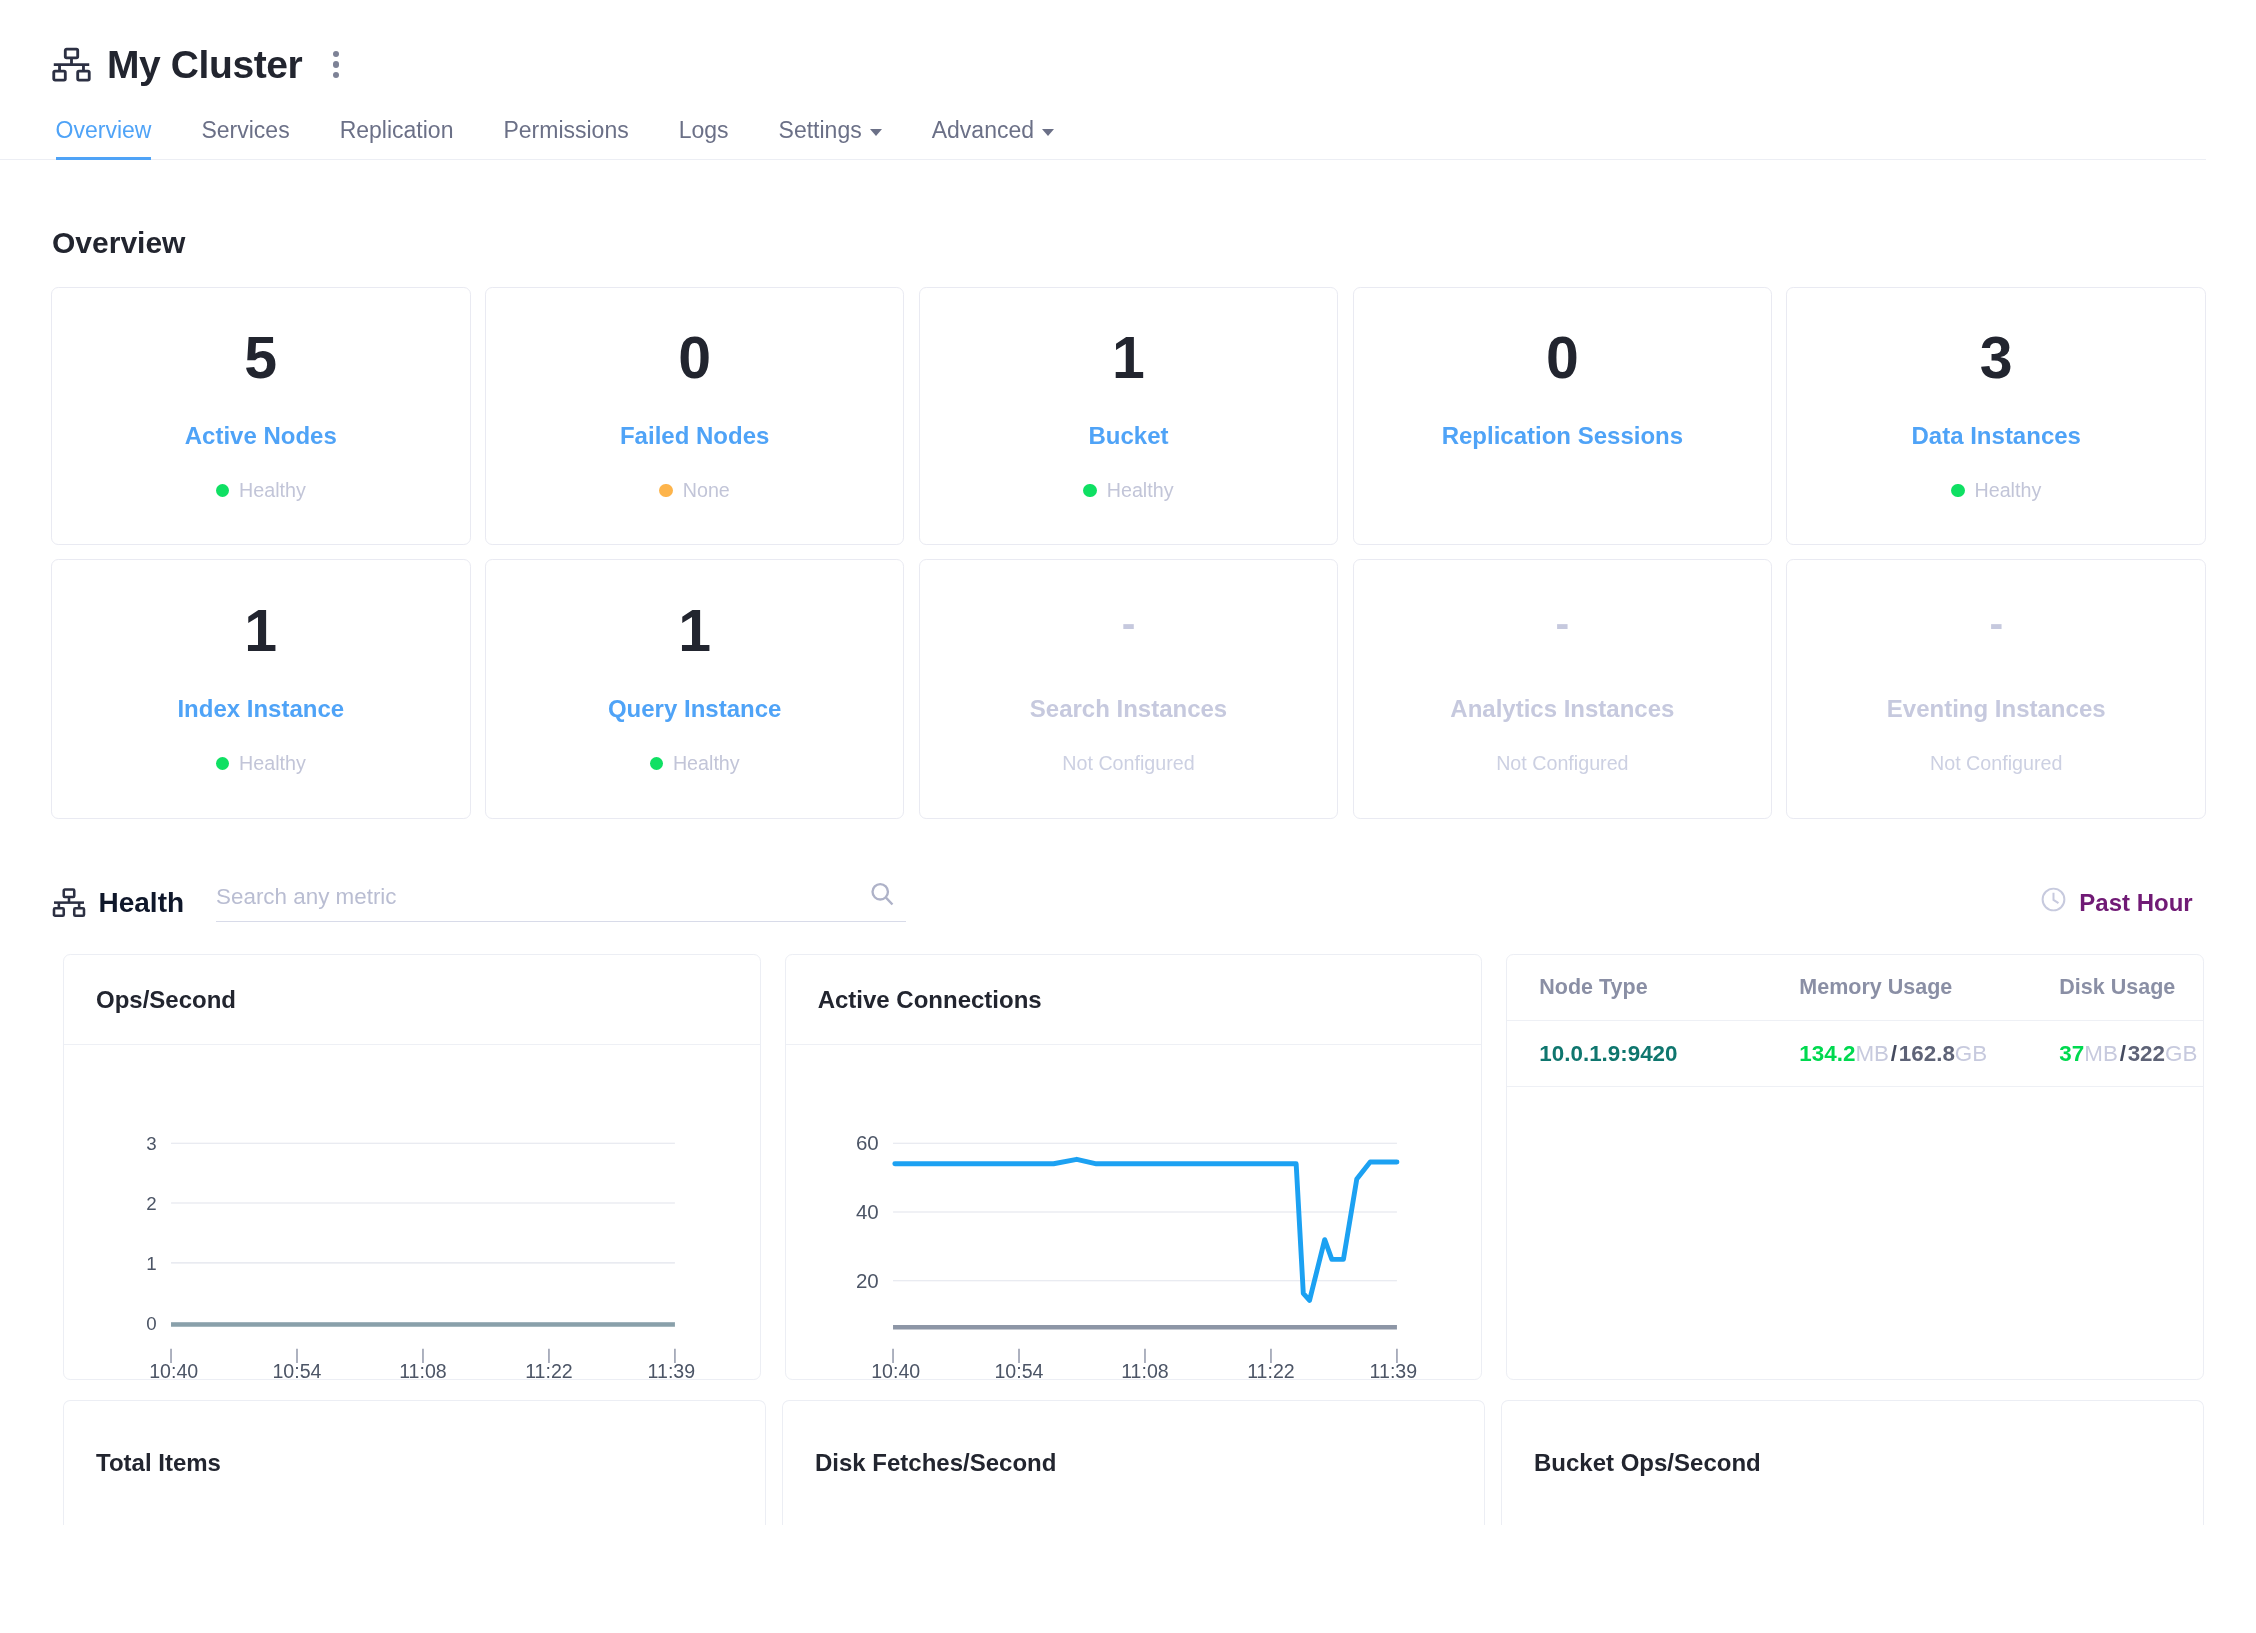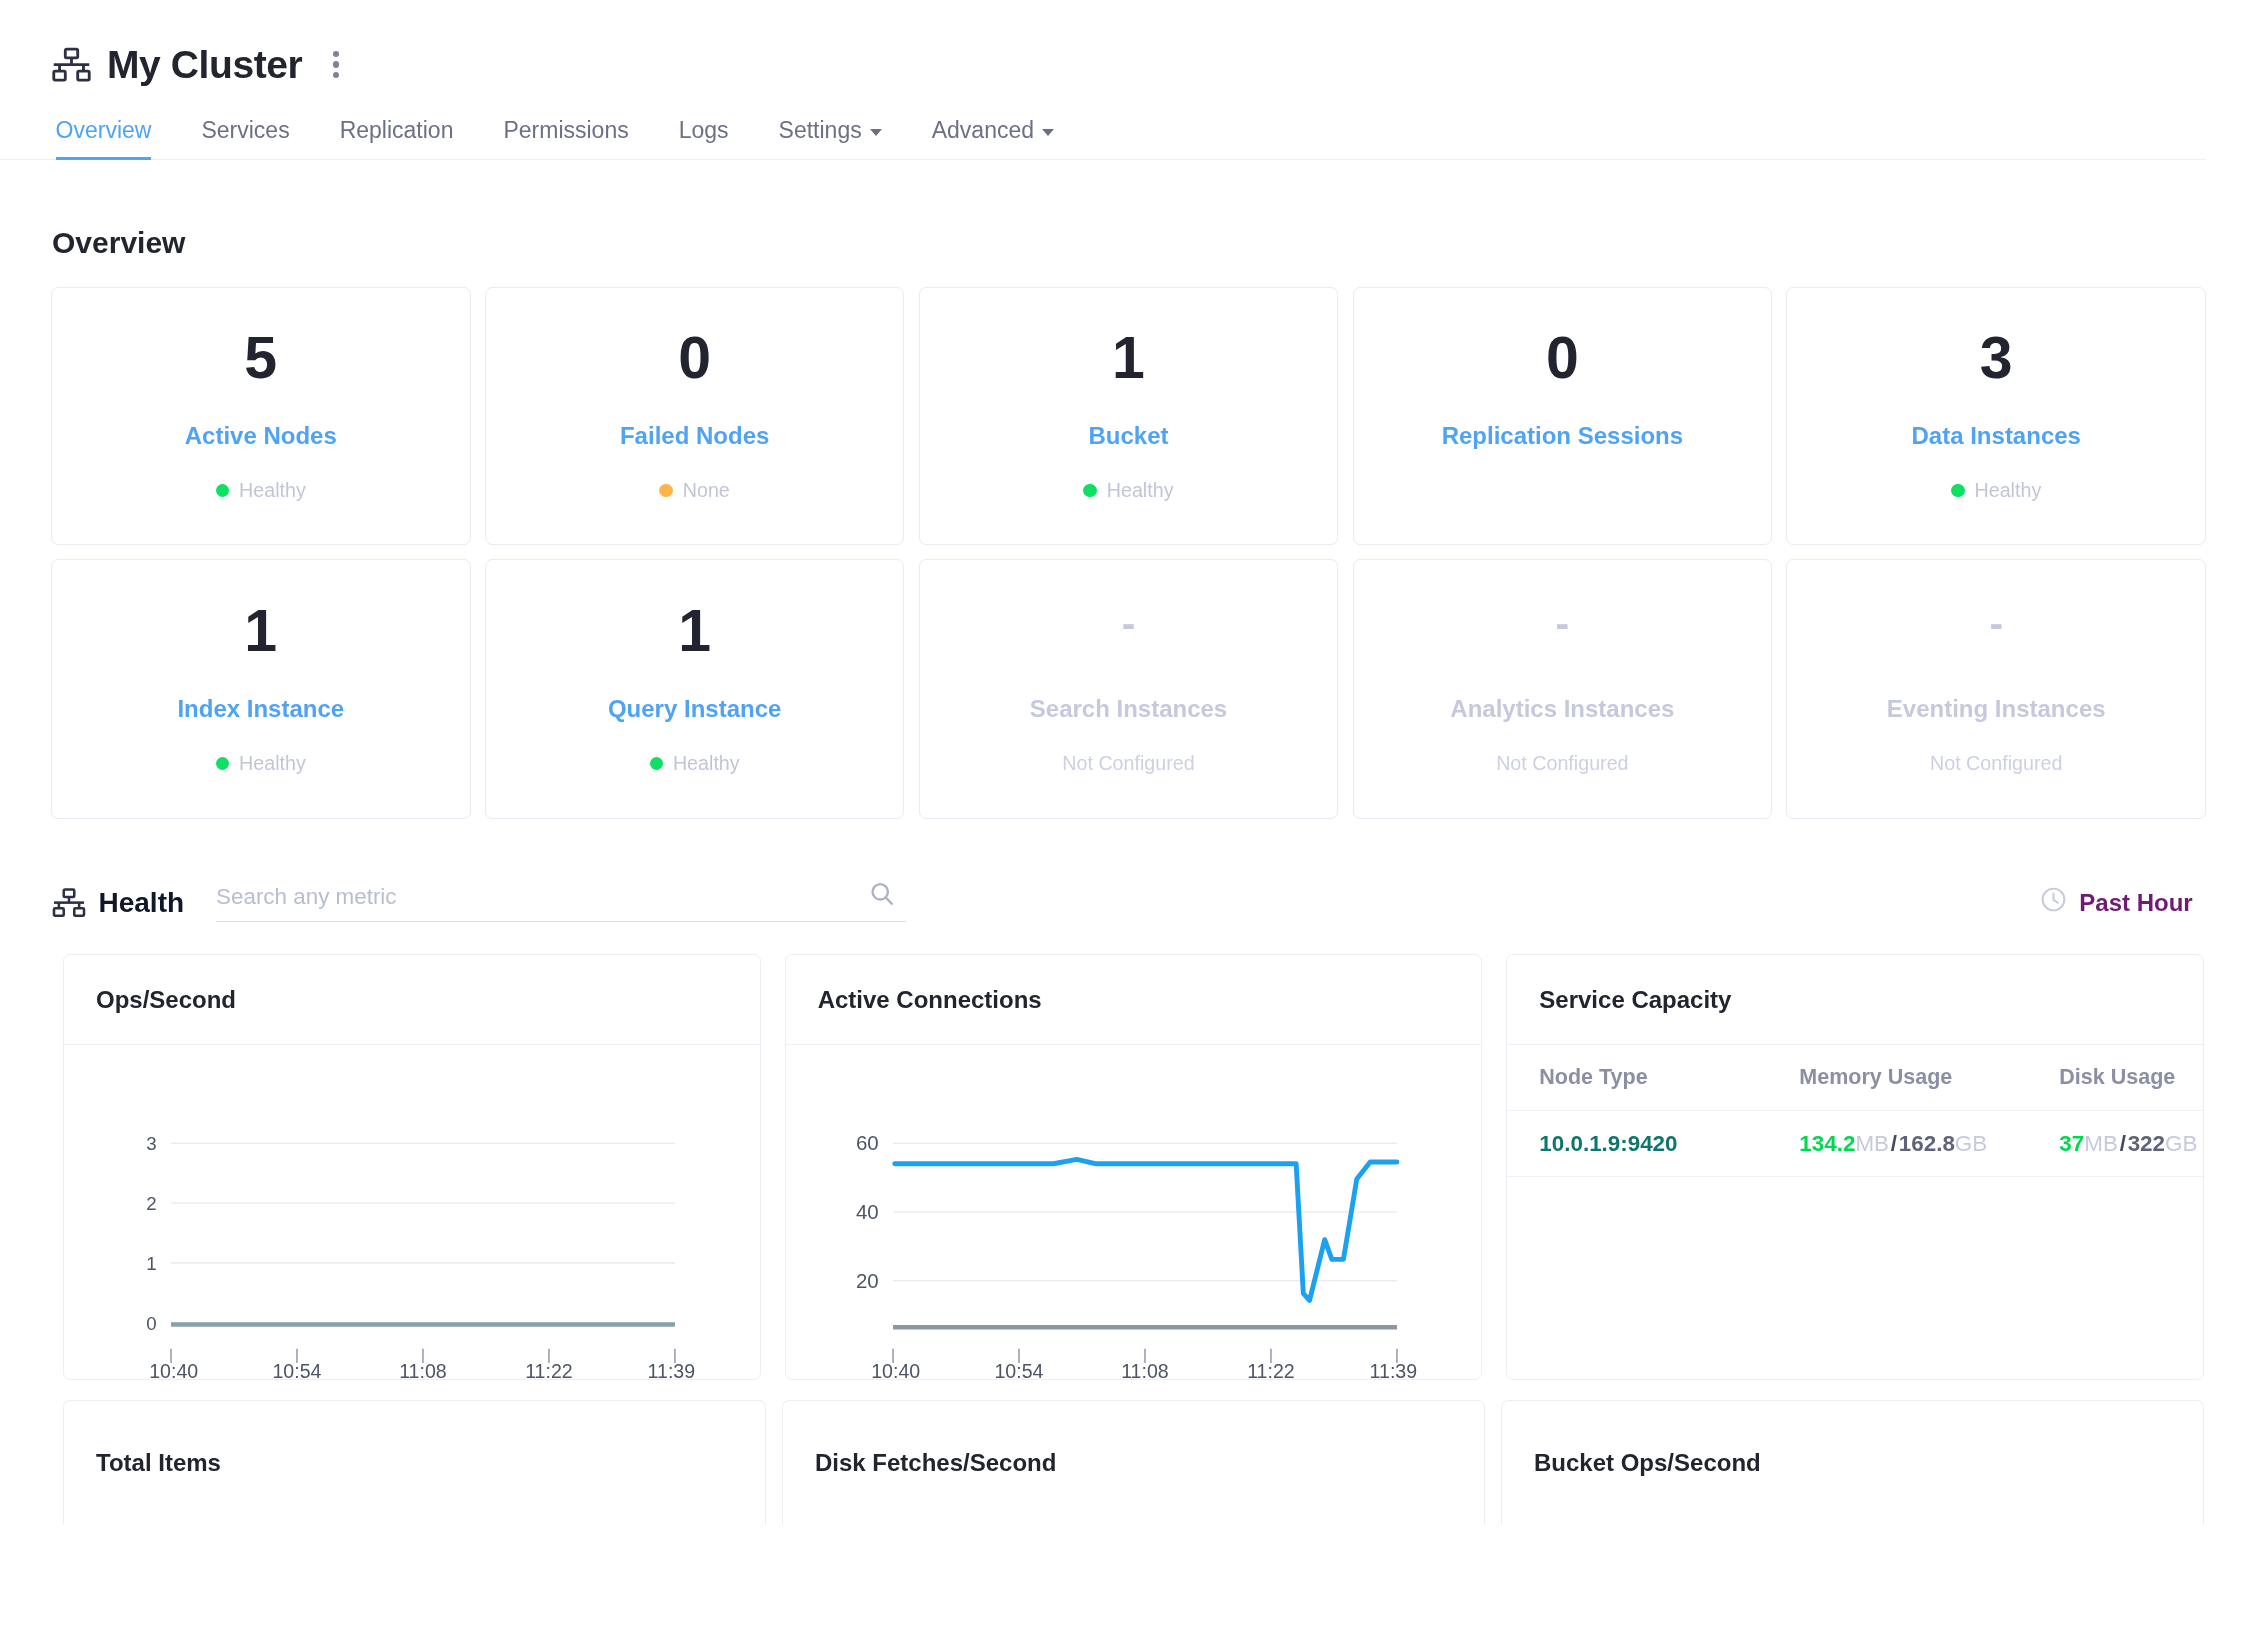--- a/index.html
+++ b/index.html
@@ -512,21 +512,20 @@
             <text x="261.25" y="373">10:54</text>
             <text x="402.5" y="373">11:08</text>
             <text x="543.75" y="373">11:22</text>
             <text x="681" y="373">11:39</text>
           </g>
         </svg>
       </div>
     </div>
 
     <div class="chart-card">
-      <div class="chart-card-head">Service Capacity</div>
       <div class="chart-body">
         <table class="cap-table">
           <thead>
             <tr>
               <th>Node Type</th>
               <th>Memory Usage</th>
               <th>Disk Usage</th>
             </tr>
           </thead>
           <tbody>

